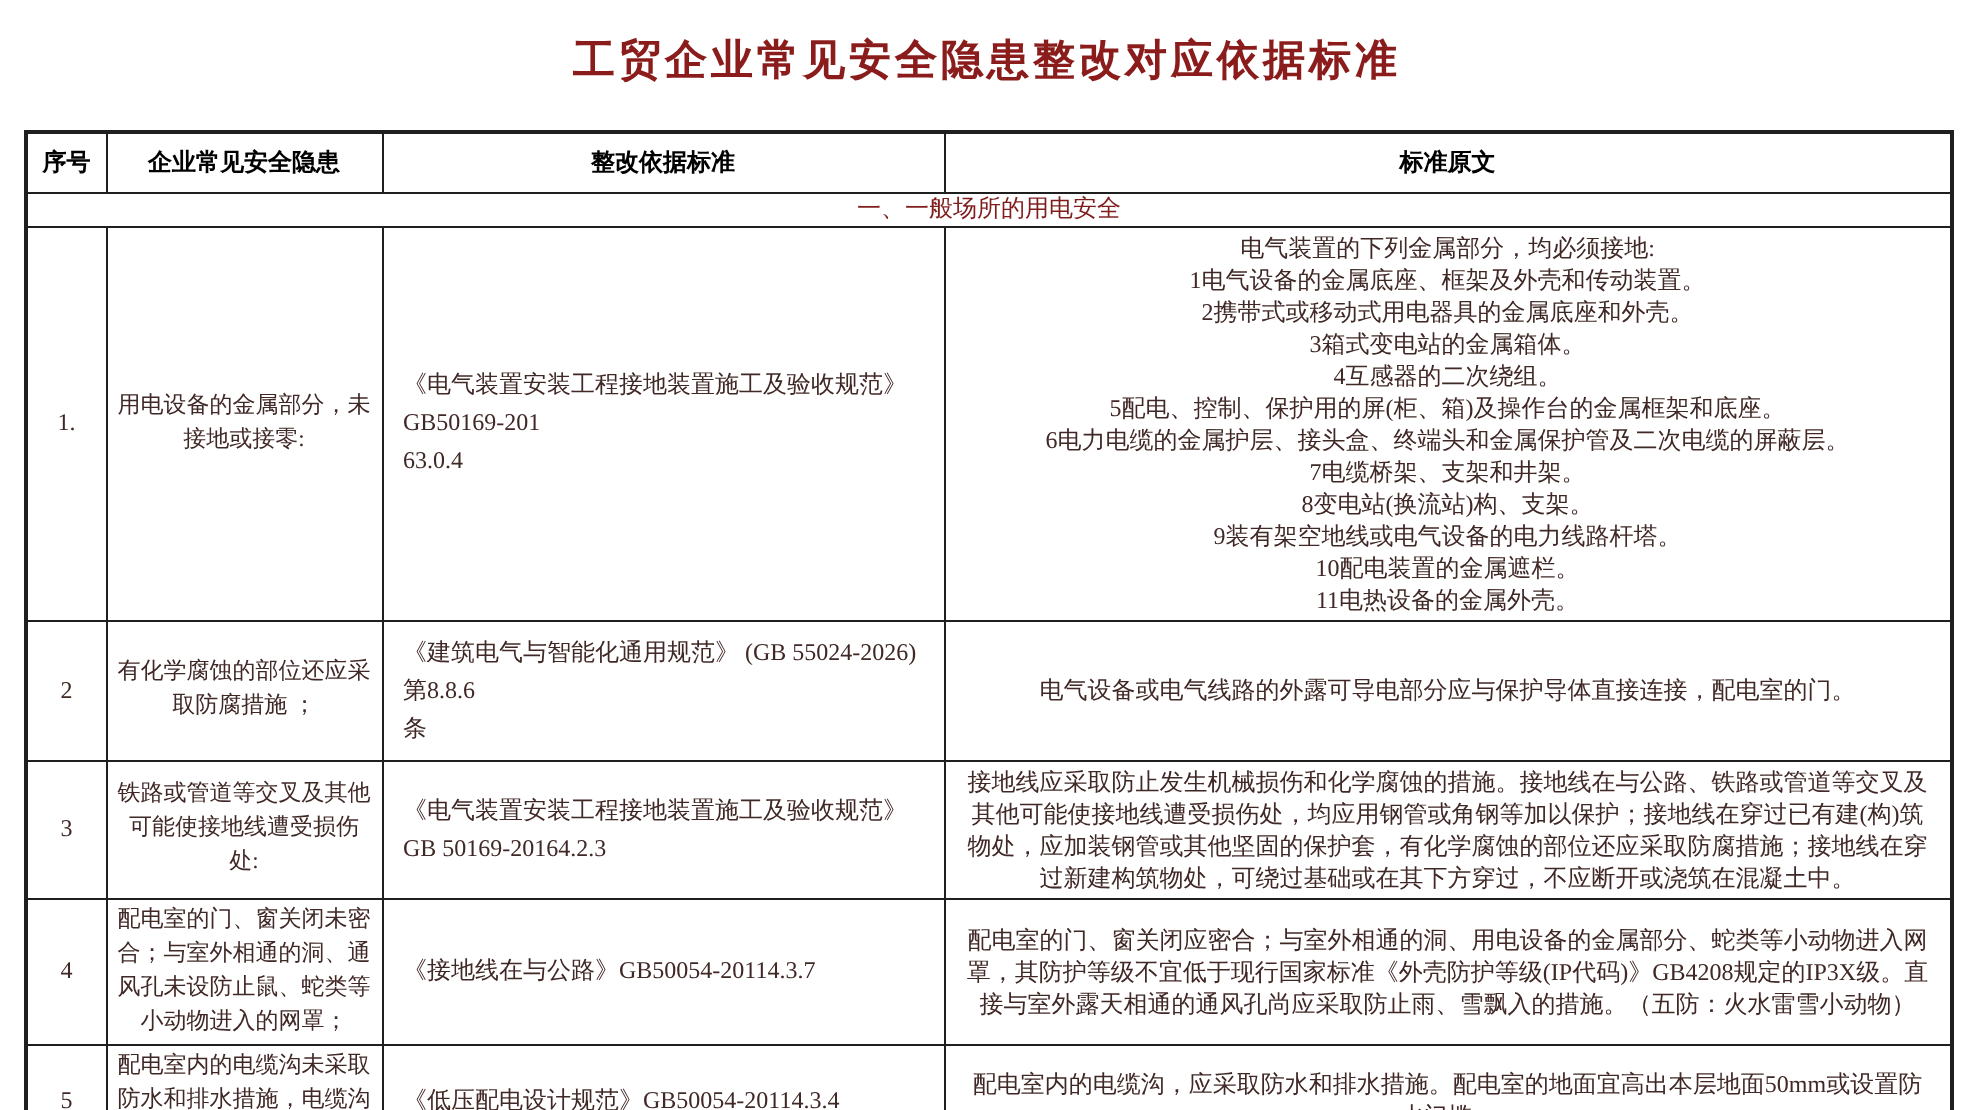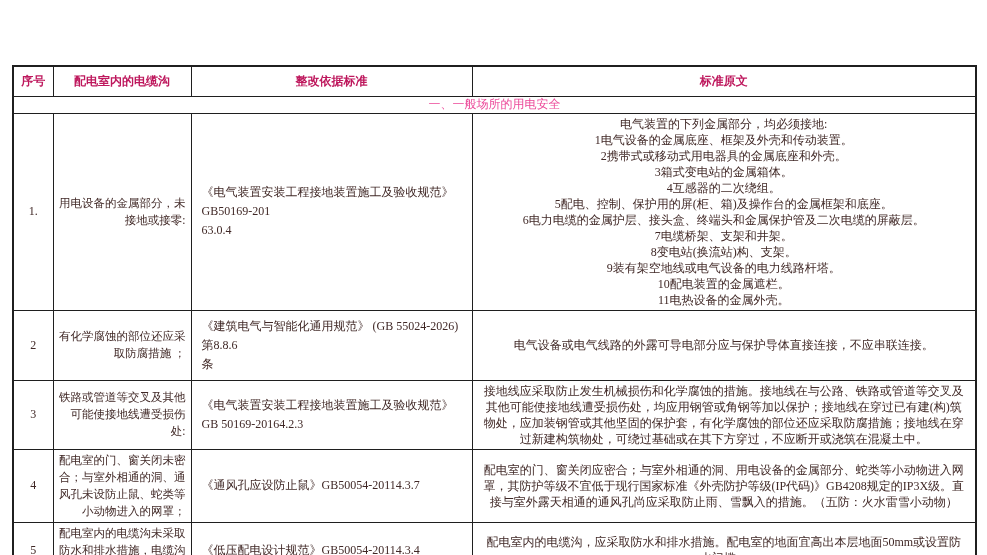--- a/index.html
+++ b/index.html
@@ -50,70 +50,71 @@
   col.c-txt { width: 504px; }
   tr.r-header   { height: 30px; }
   tr.r-section  { height: 17px; }
   tr.r-1 { height: 193px; }
   tr.r-2 { height: 40px; }
   tr.r-3 { height: 67px; }
   tr.r-4 { height: 66px; }
   tr.r-5 { height: 42px; }
   th.head-cell {
     font-weight: bold;
-    color: #be185d;
+    color: #000000;
     text-align: center;
     font-size: 12px;
     padding: 2px;
   }
   td.section-cell {
     text-align: center;
-    color: #ec4899;
+    color: #7f1d1d;
     font-size: 12px;
     padding: 0 2px;
     line-height: 15px;
   }
   td.no-cell {
     text-align: center;
     padding: 2px;
   }
   td.haz-cell {
-    text-align: right;
+    text-align: center;
     padding: 2px 5px;
     line-height: 17px;
     font-size: 11.5px;
   }
   td.std-cell {
     text-align: left;
     padding: 6px 10px;
     line-height: 19px;
   }
   td.txt-cell {
     text-align: center;
     padding: 2px 8px;
     line-height: 16px;
   }
 </style>
 </head>
 <body>
 
 <div class="page">
 
+  <div class="doc-title">工贸企业常见安全隐患整改对应依据标准</div>
 
   <table class="std-table">
     <colgroup>
       <col class="c-no">
       <col class="c-haz">
       <col class="c-std">
       <col class="c-txt">
     </colgroup>
     <tbody>
       <tr class="r-header">
         <th class="head-cell">序号</th>
-        <th class="head-cell">配电室内的电缆沟</th>
+        <th class="head-cell">企业常见安全隐患</th>
         <th class="head-cell">整改依据标准</th>
         <th class="head-cell">标准原文</th>
       </tr>
 
       <tr class="r-section">
         <td class="section-cell" colspan="4">一、一般场所的用电安全</td>
       </tr>
 
       <tr class="r-1">
         <td class="no-cell">1.</td>
@@ -132,35 +133,35 @@
 9装有架空地线或电气设备的电力线路杆塔。
 10配电装置的金属遮栏。
 11电热设备的金属外壳。</td>
       </tr>
 
       <tr class="r-2">
         <td class="no-cell">2</td>
         <td class="haz-cell">有化学腐蚀的部位还应采取防腐措施 ；</td>
         <td class="std-cell">《建筑电气与智能化通用规范》 (GB 55024-2026)第8.8.6
 条</td>
-        <td class="txt-cell">电气设备或电气线路的外露可导电部分应与保护导体直接连接，不应串联连接。</td>
+        <td class="txt-cell">电气设备或电气线路的外露可导电部分应与保护导体直接连接，配电室的门。</td>
       </tr>
 
       <tr class="r-3">
         <td class="no-cell">3</td>
         <td class="haz-cell">铁路或管道等交叉及其他可能使接地线遭受损伤处:</td>
         <td class="std-cell">《电气装置安装工程接地装置施工及验收规范》
 GB 50169-20164.2.3</td>
         <td class="txt-cell">接地线应采取防止发生机械损伤和化学腐蚀的措施。接地线在与公路、铁路或管道等交叉及其他可能使接地线遭受损伤处，均应用钢管或角钢等加以保护；接地线在穿过已有建(构)筑物处，应加装钢管或其他坚固的保护套，有化学腐蚀的部位还应采取防腐措施；接地线在穿过新建构筑物处，可绕过基础或在其下方穿过，不应断开或浇筑在混凝土中。</td>
       </tr>
 
       <tr class="r-4">
         <td class="no-cell">4</td>
         <td class="haz-cell">配电室的门、窗关闭未密合；与室外相通的洞、通风孔未设防止鼠、蛇类等小动物进入的网罩；</td>
-        <td class="std-cell">《通风孔应设防止鼠》GB50054-20114.3.7</td>
+        <td class="std-cell">《接地线在与公路》GB50054-20114.3.7</td>
         <td class="txt-cell">配电室的门、窗关闭应密合；与室外相通的洞、用电设备的金属部分、蛇类等小动物进入网罩，其防护等级不宜低于现行国家标准《外壳防护等级(IP代码)》GB4208规定的IP3X级。直接与室外露天相通的通风孔尚应采取防止雨、雪飘入的措施。（五防：火水雷雪小动物）</td>
       </tr>
 
       <tr class="r-5">
         <td class="no-cell">5</td>
         <td class="haz-cell">配电室内的电缆沟未采取防水和排水措施，电缆沟无盖板 ；</td>
         <td class="std-cell">《低压配电设计规范》GB50054-20114.3.4</td>
         <td class="txt-cell">配电室内的电缆沟，应采取防水和排水措施。配电室的地面宜高出本层地面50mm或设置防水门槛。</td>
       </tr>
     </tbody>

